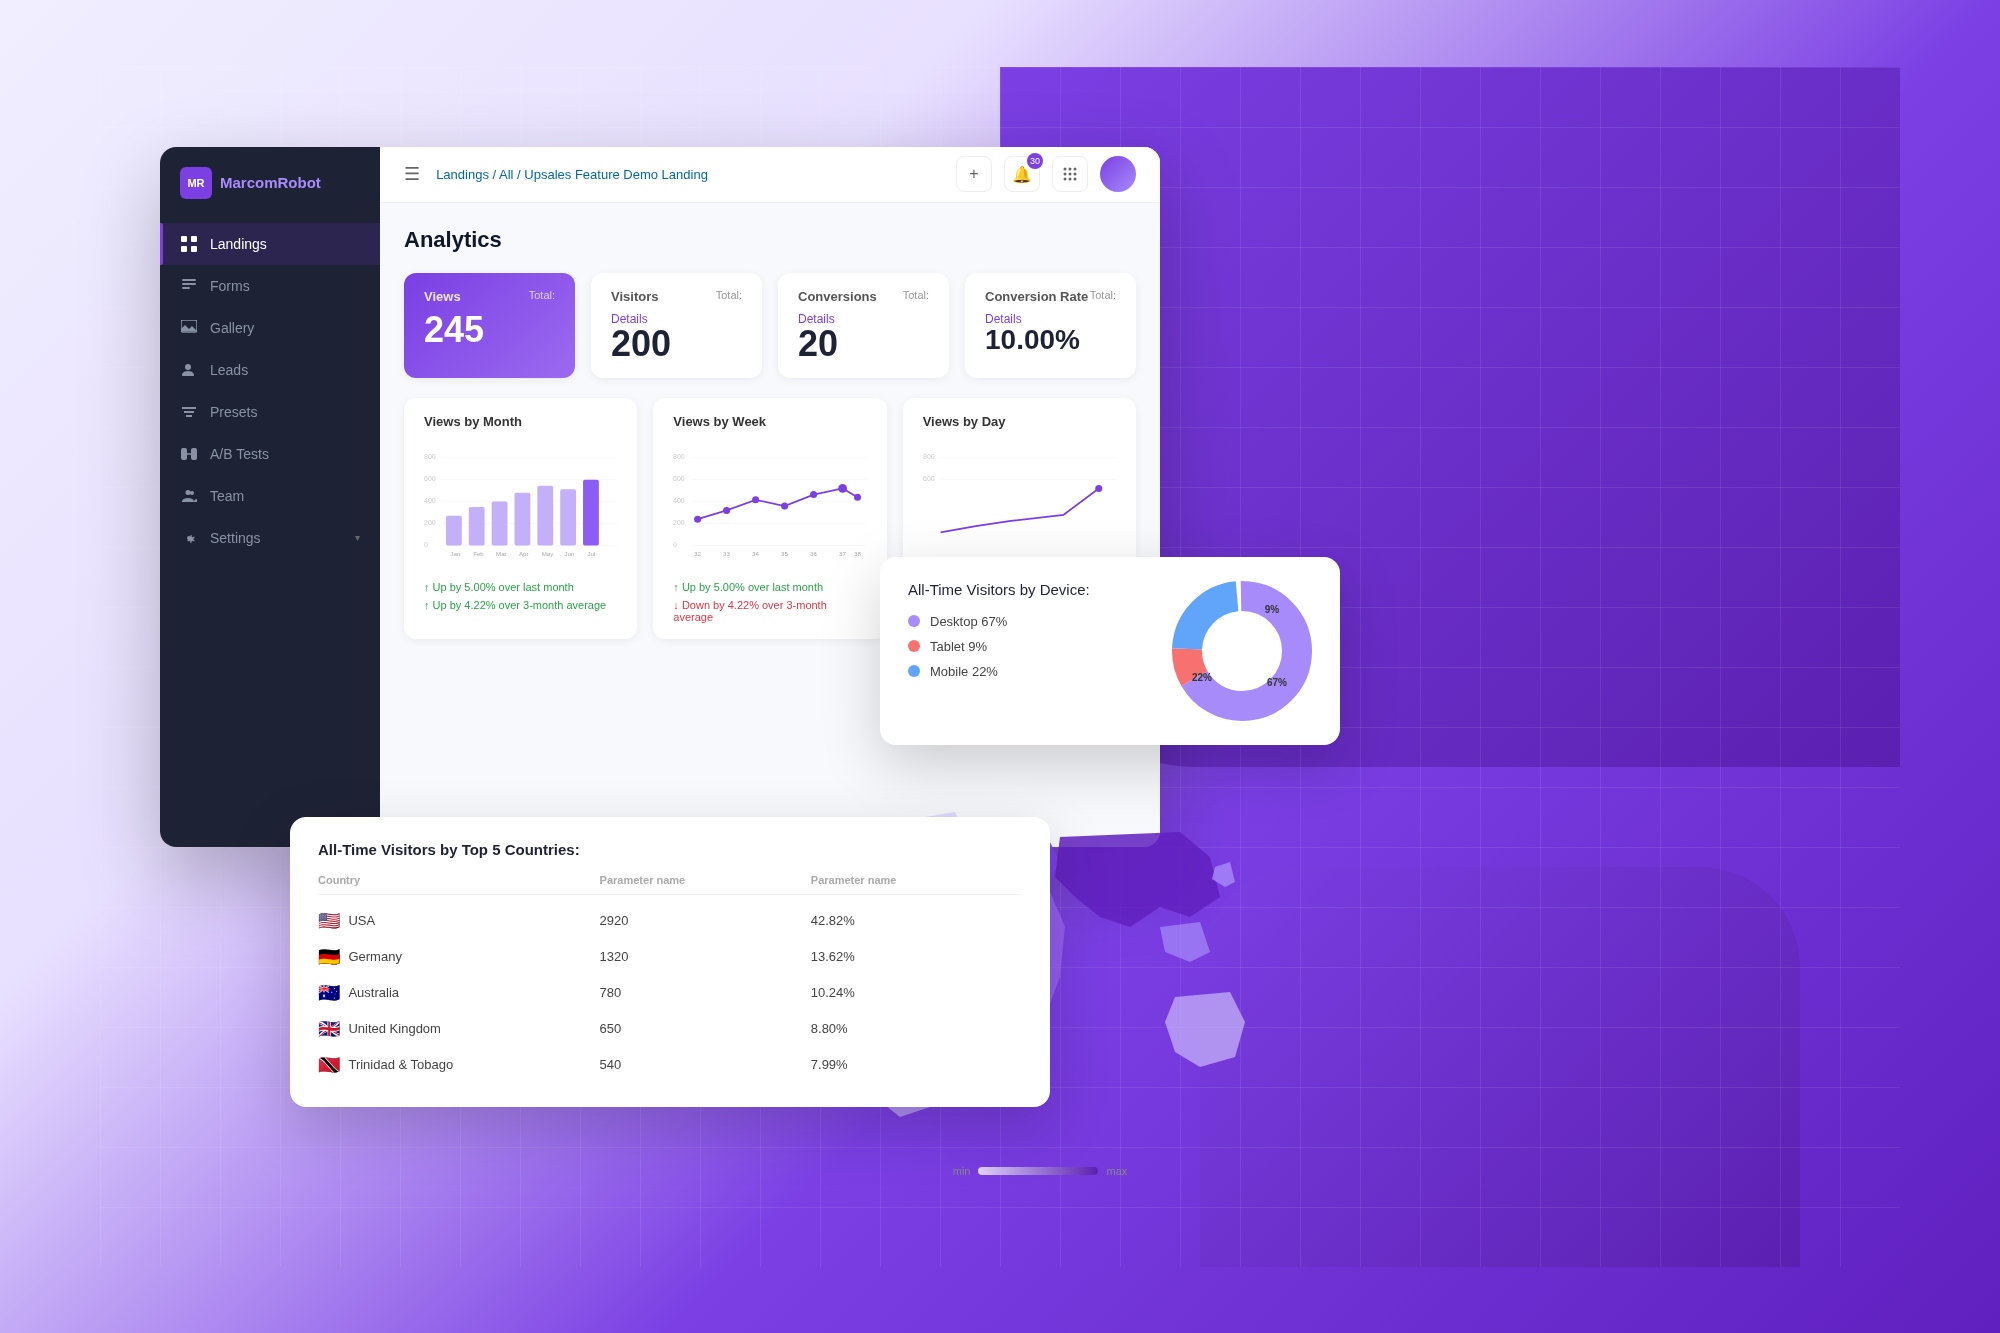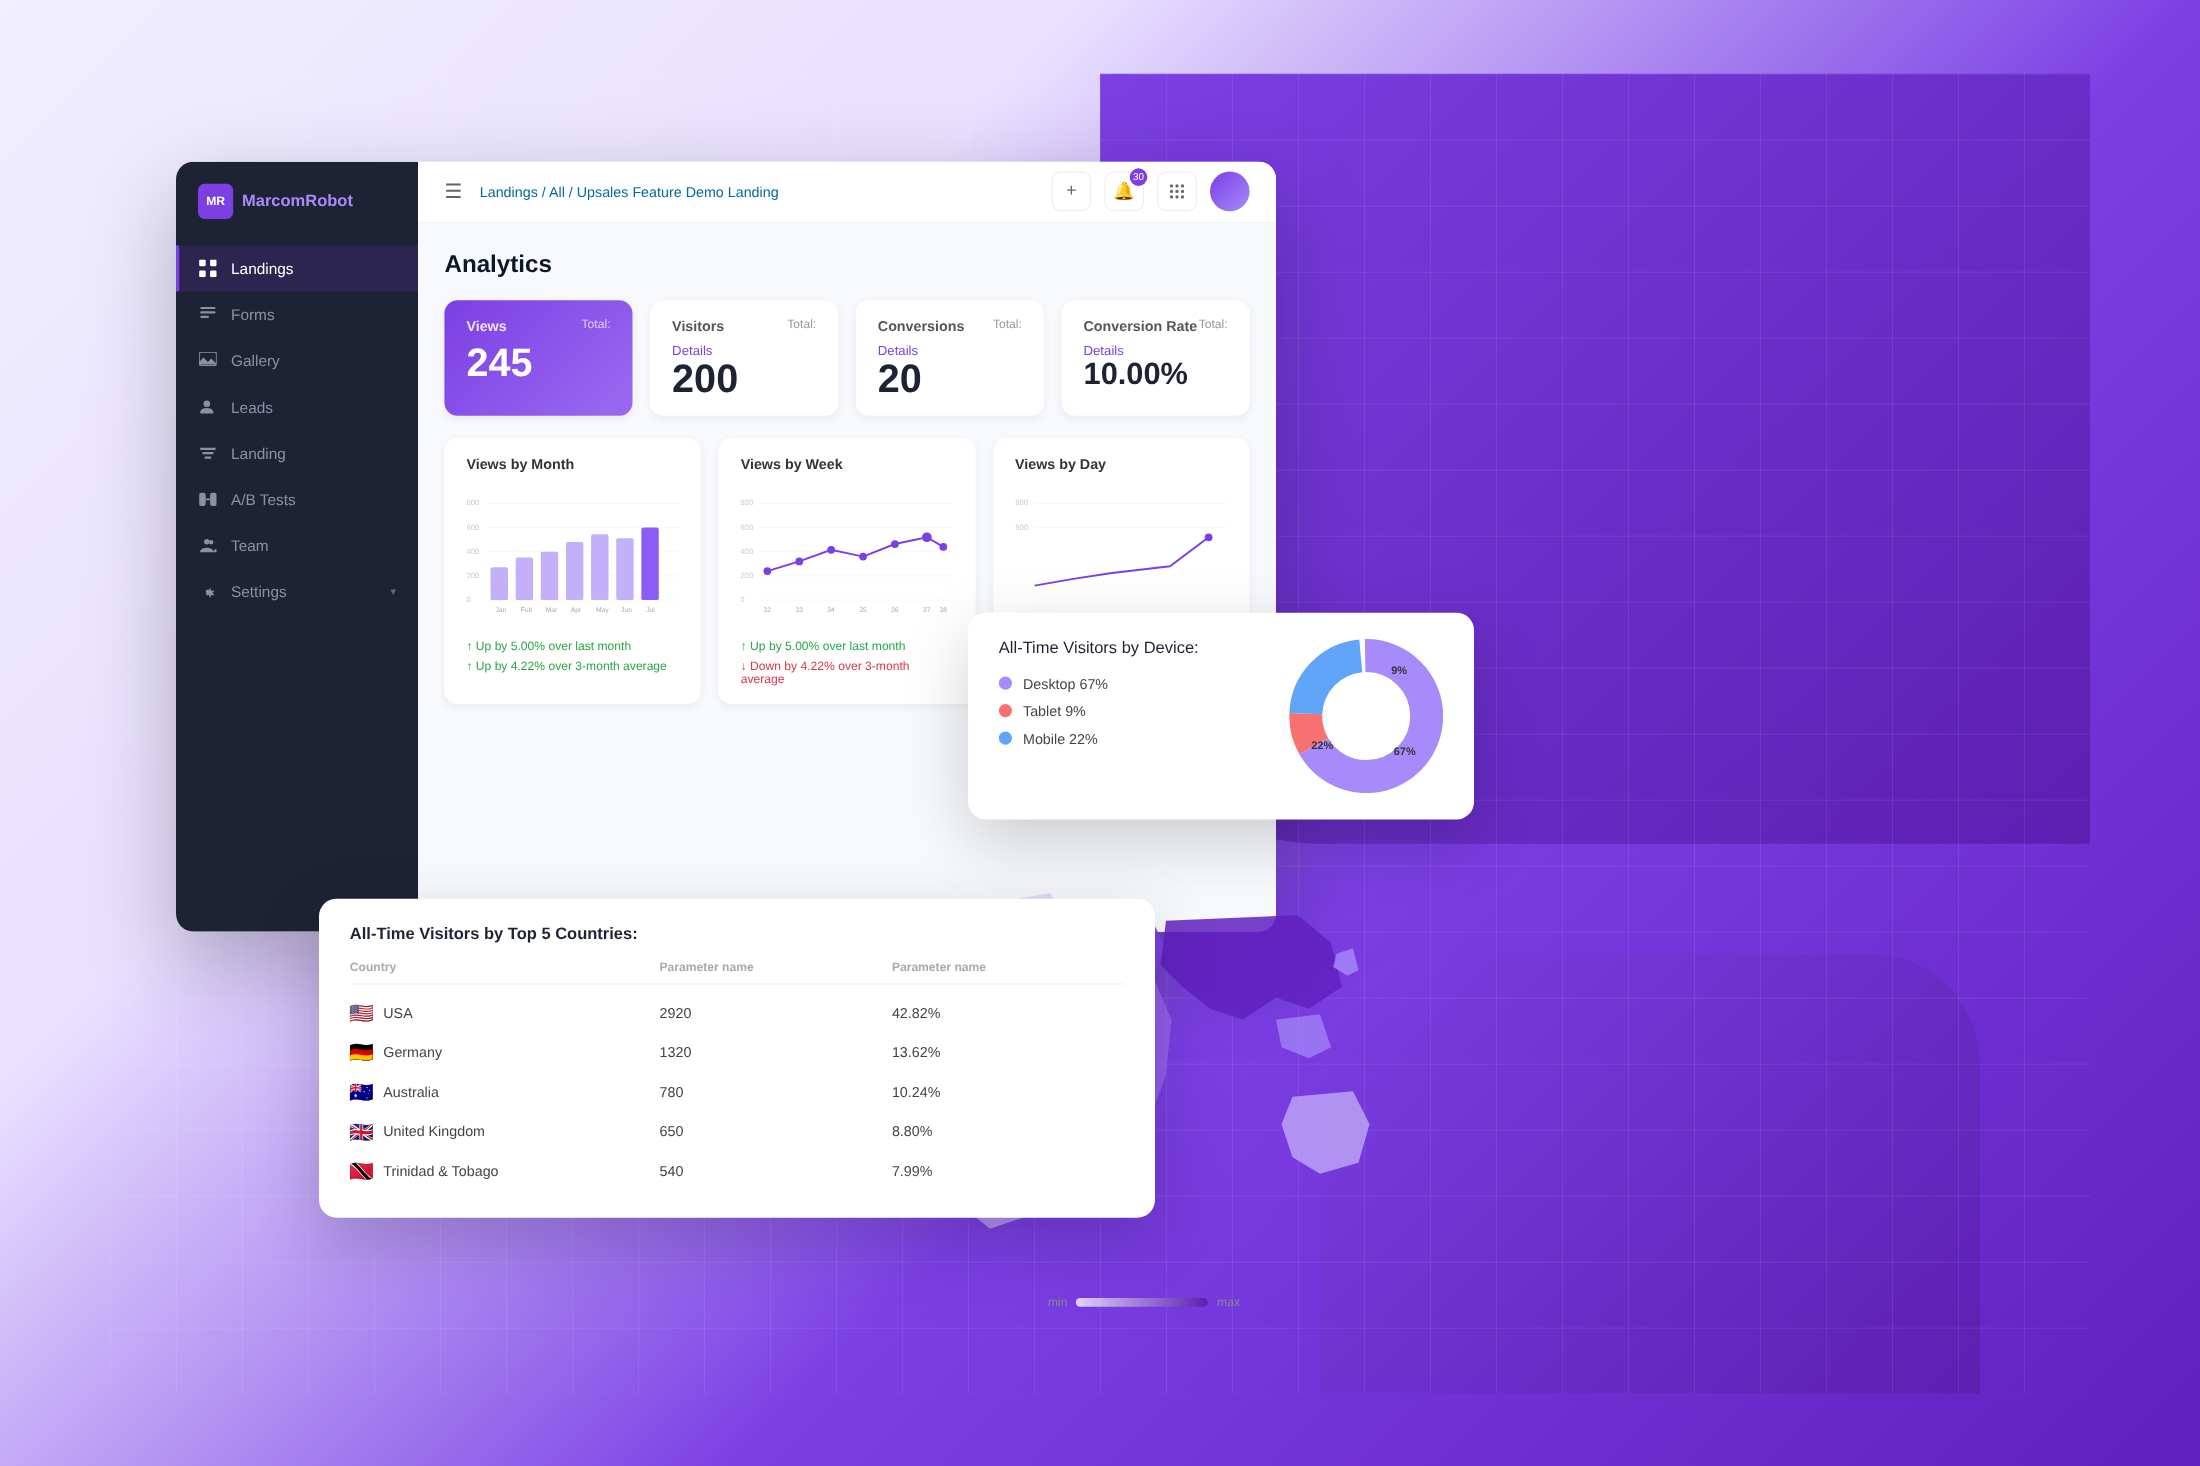--- a/index.html
+++ b/index.html
@@ -375,21 +375,21 @@
             </svg>
           </div>
           <span>Leads</span>
         </div>
         <div class="nav-item">
           <div class="nav-icon">
             <svg width="16" height="16" viewBox="0 0 16 16" fill="currentColor">
               <path d="M1 3h14v2H1V3zm2 4h10v2H3V7zm2 4h6v2H5v-2z"></path>
             </svg>
           </div>
-          <span>Landing</span>
+          <span>Presets</span>
         </div>
         <div class="nav-item">
           <div class="nav-icon">
             <svg width="16" height="16" viewBox="0 0 16 16" fill="currentColor">
               <rect x="0" y="2" width="6" height="12" rx="2"></rect>
               <rect x="10" y="2" width="6" height="12" rx="2"></rect>
               <path d="M6 8h4" stroke="currentColor" stroke-width="1.5"></path>
             </svg>
           </div>
           <span>A/B Tests</span>
@@ -679,20 +679,20 @@
 
       <path d="M380 130 L420 125 L430 155 L410 165 L385 155 Z" fill="#a78bfa" opacity="0.7"></path>
 
       <path d="M395 200 L450 195 L465 225 L455 260 L420 270 L395 255 L385 225 Z" fill="#c4b0f8" opacity="0.75"></path>
 
       <path d="M145 20 L175 15 L185 35 L170 50 L148 45 Z" fill="#d4c4fc" opacity="0.6"></path>
 
       <path d="M435 70 L450 65 L455 85 L445 90 L432 82 Z" fill="#a78bfa" opacity="0.8"></path>
     </svg>
     
-    <div style="display:flex;align-items:center;gap:8px;justify-content:center;margin-top:16px;font-size:11px;color:#888;">
+    <div style="display:flex;align-items:center;gap:8px;justify-content:center;margin-top:4px;font-size:11px;color:#888;">
       <span>min</span>
       <div style="width:120px;height:8px;border-radius:4px;background:linear-gradient(90deg,#e0d4fc,#5b20b0);"></div>
       <span>max</span>
     </div>
   </div>
 
 </div>
 
 </body></html>

